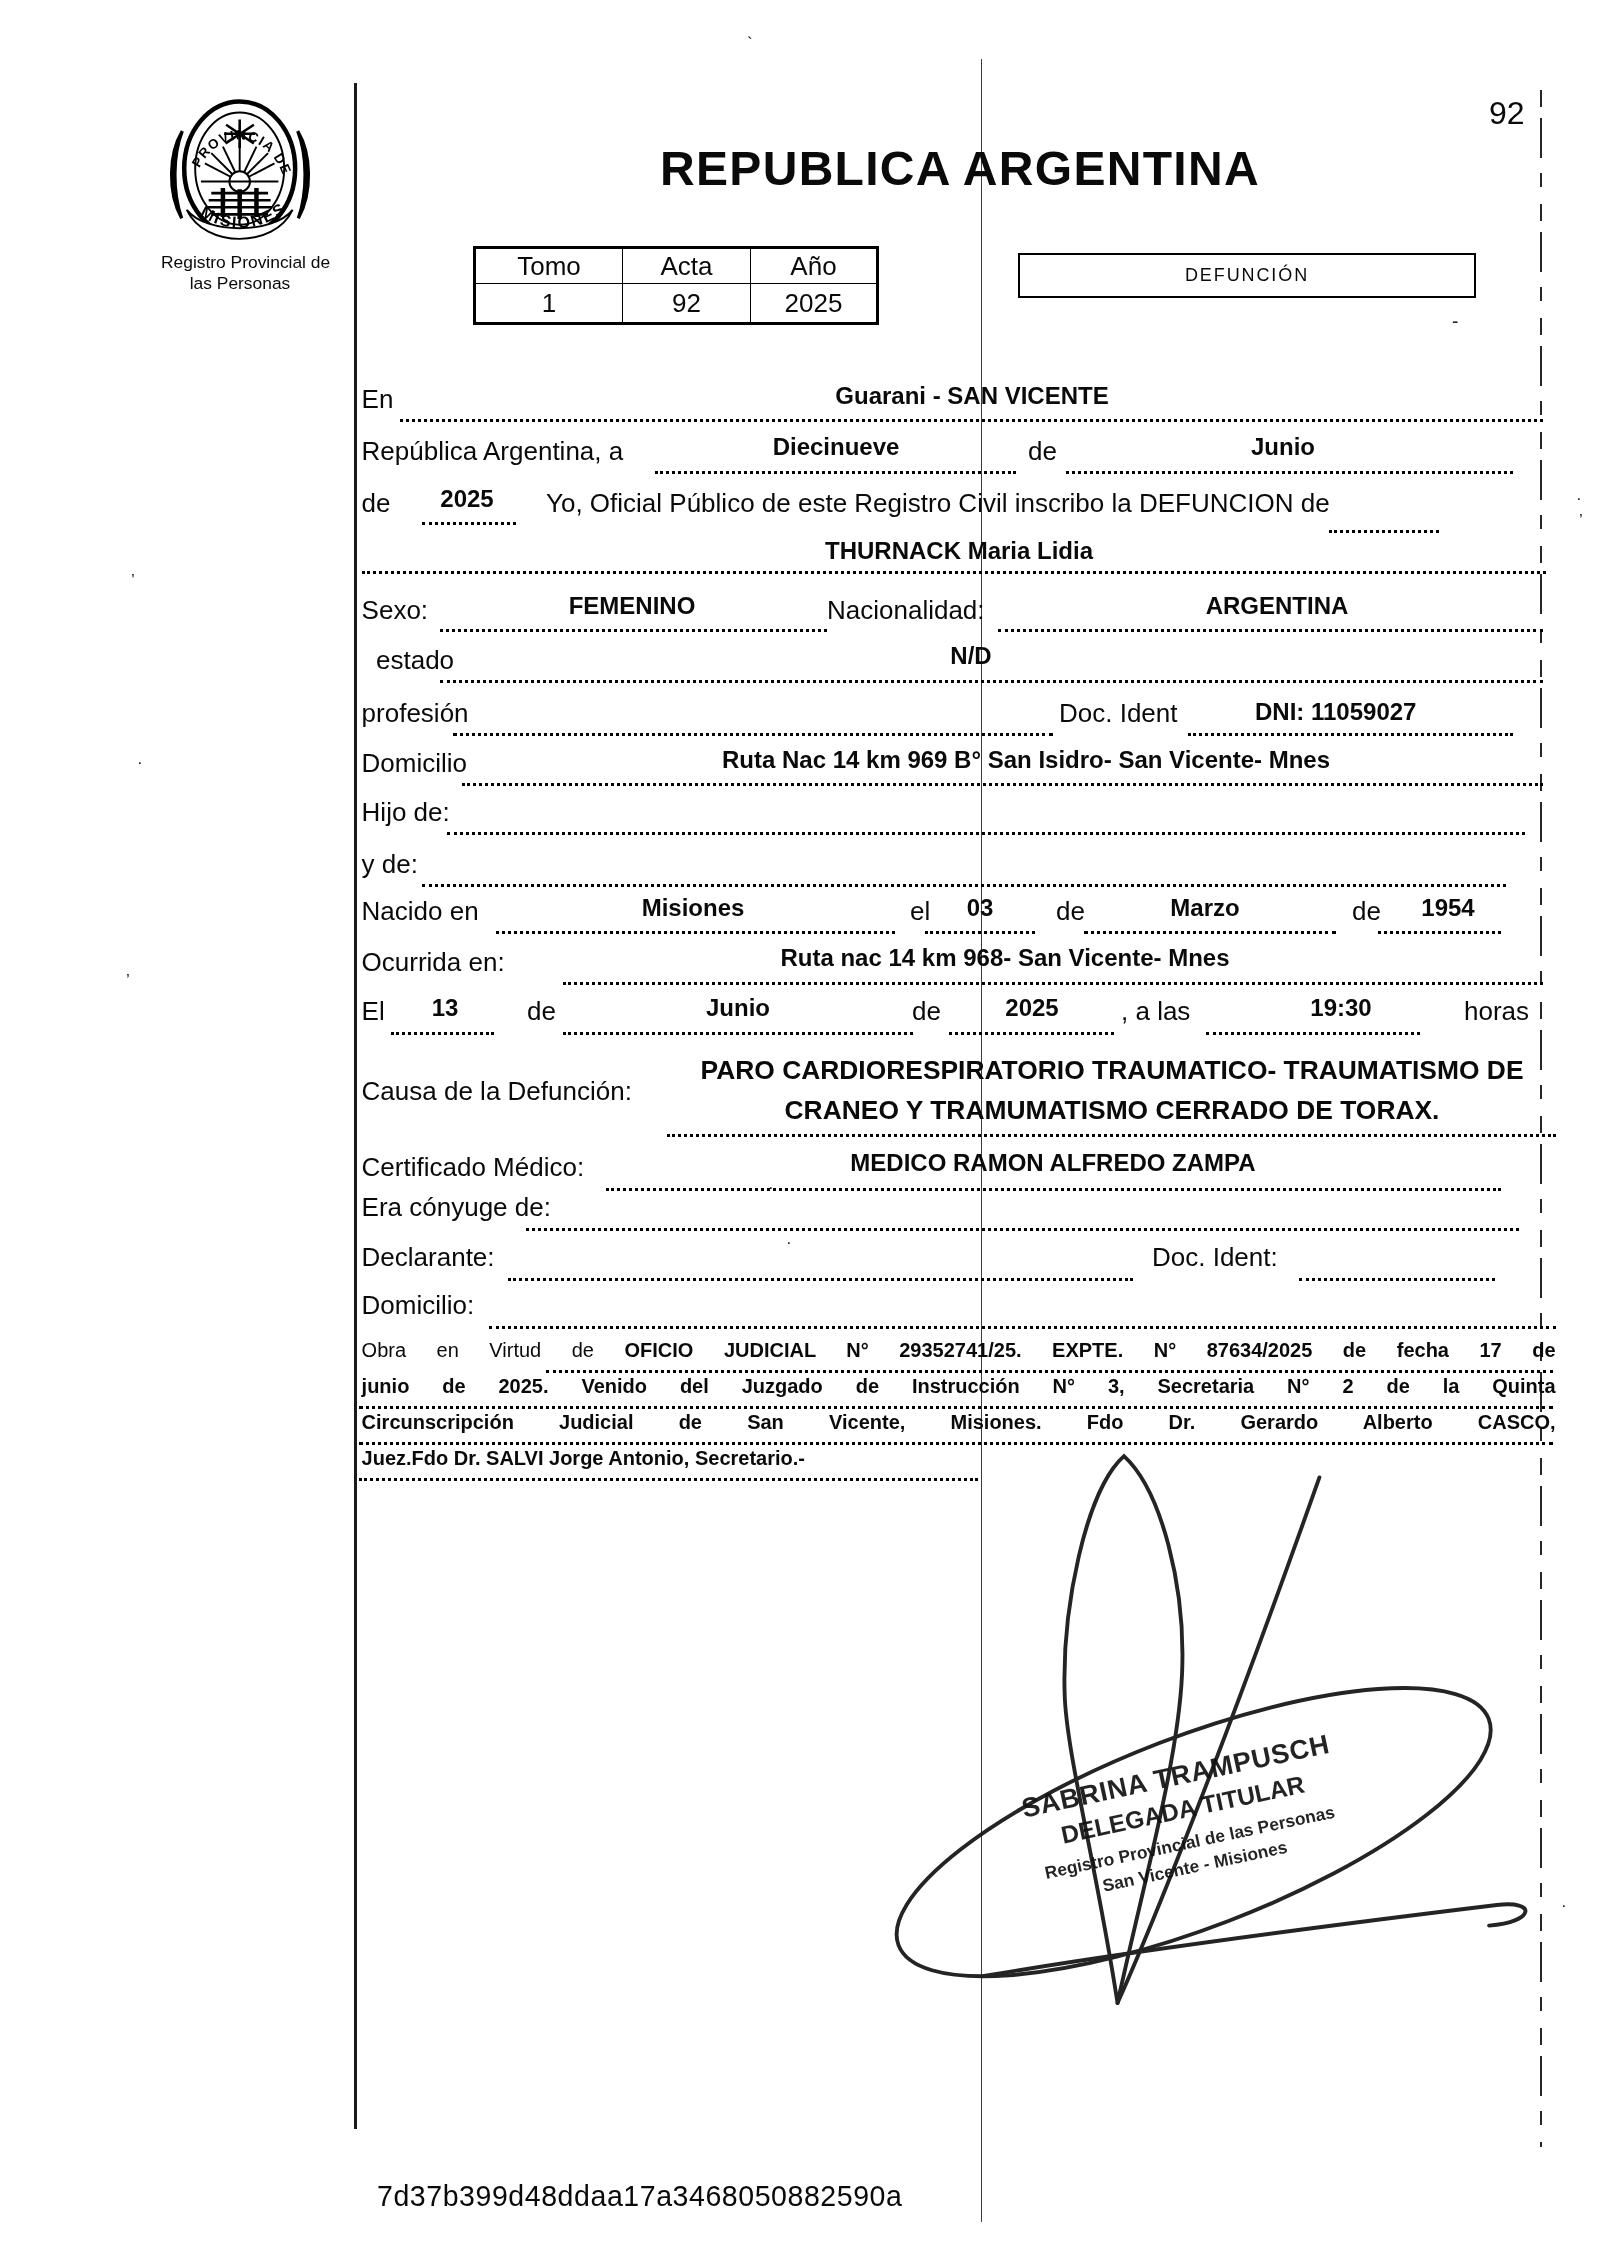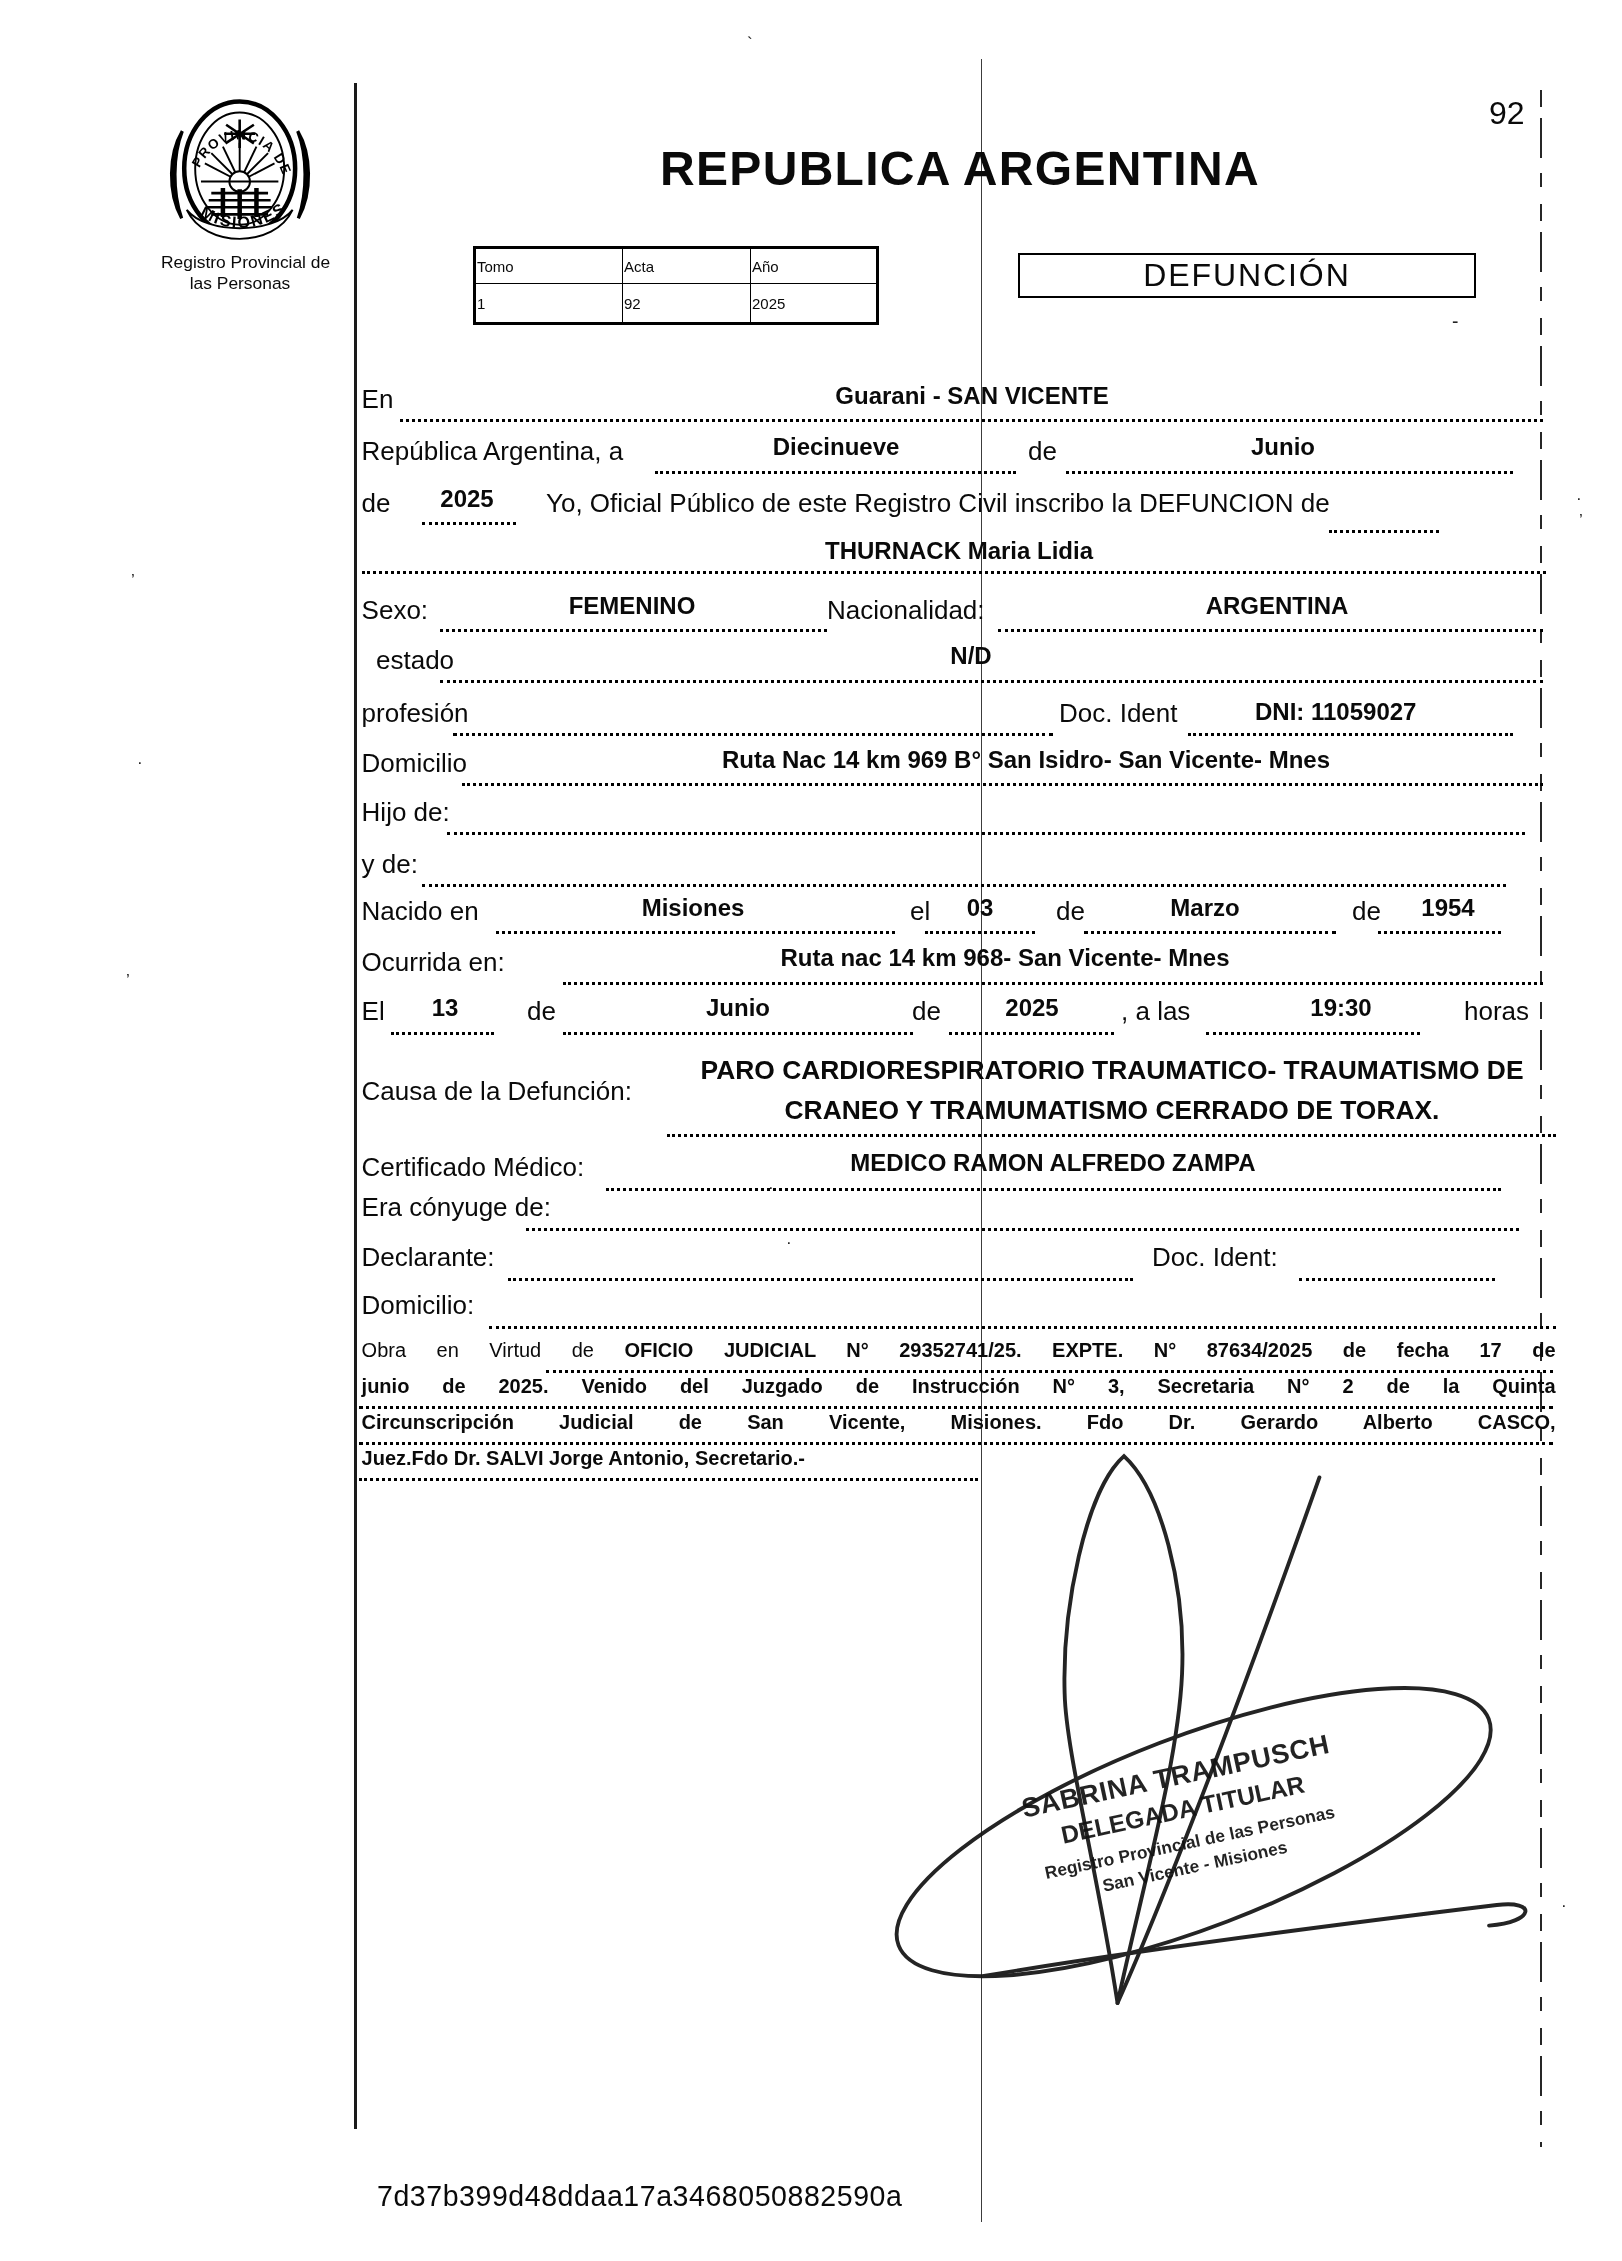--- a/index.html
+++ b/index.html
@@ -11,27 +11,27 @@
   .ctr{transform:translateX(-50%);}
   .dots{position:absolute;height:0;border-bottom:3.9px dotted #000;}
   .title{font-size:48px;font-weight:700;letter-spacing:1.3px;}
   .pageno{font-size:32px;font-weight:400;}
   .orgline{font-size:17.4px;text-align:center;width:158px;}
   .doc-body{position:absolute;left:359px;top:0;width:1200px;height:1548px;}
   .jl{position:absolute;left:2.6px;width:1194px;font-size:20px;font-weight:700;
       text-align:justify;text-align-last:justify;}
   .jl .pre{font-weight:400;}
   .jl4{text-align:left;text-align-last:left;}
-  table.acta{border-collapse:collapse;font-size:15px;}
+  table.acta{border-collapse:collapse;font-size:26px;text-align:center;}
   table.acta td{border:1.9px solid #000;}
   table.acta .hd td{height:32px;}
   table.acta .vl td{height:36px;}
   .actawrap{border:2.6px solid #000;}
   .defbox{border:2.6px solid #000;width:454px;height:41px;display:flex;align-items:center;justify-content:center;
-          font-size:32px;letter-spacing:1.9px;font-weight:400;}
+          font-size:18px;letter-spacing:1.9px;font-weight:400;}
   .vline{position:absolute;background:#1a1a1a;}
   .rdash{position:absolute;width:1.9px;
      background:repeating-linear-gradient(180deg,#000 0 17px,transparent 17px 28px,#000 28px 68px,transparent 68px 83px,#000 83px 97px,transparent 97px 114px);
      opacity:.85;}
   .speck{position:absolute;font-size:17px;color:#222;}
   .hash{font-size:30px;transform:scaleX(.95);transform-origin:left;letter-spacing:0.6px;}
 </style>
 </head>
 <body>
 

